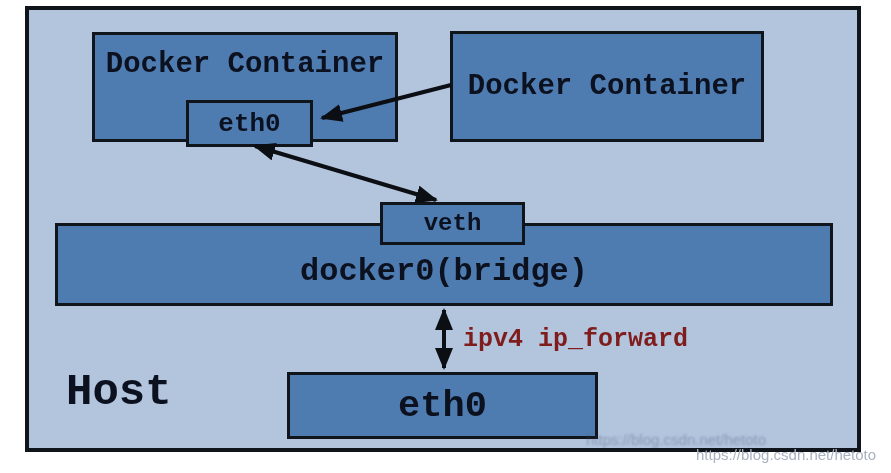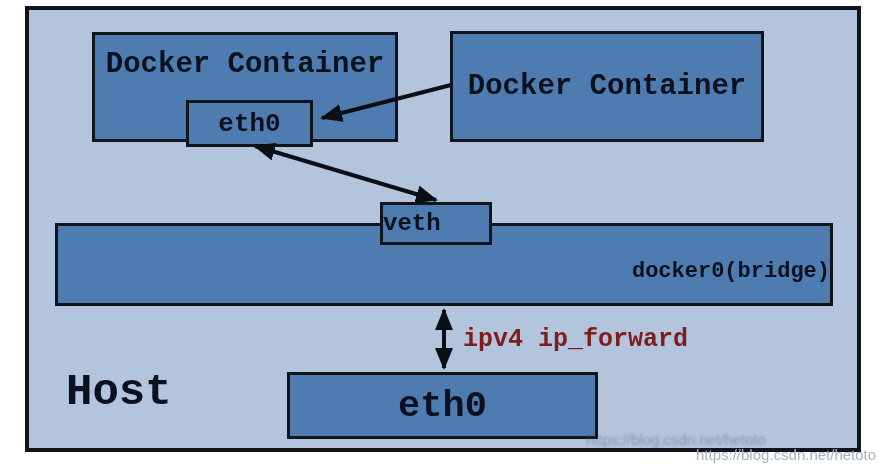--- a/index.html
+++ b/index.html
@@ -43,29 +43,29 @@
     font-size: 26px;
   }
   
   .container2 {
     left: 450px; top: 31px; width: 314px; height: 111px; z-index: 2;
     display: flex; align-items: center; justify-content: center;
     font-size: 29px;
   }
   
   .veth-box {
-    left: 380px; top: 202px; width: 112px; height: 43px; z-index: 4;
-    display: flex; align-items: center; justify-content: flex-start;
+    left: 380px; top: 202px; width: 145px; height: 43px; z-index: 4;
+    display: flex; align-items: center; justify-content: center;
     font-size: 24px;
   }
   
   .docker0 {
     left: 55px; top: 223px; width: 778px; height: 83px; z-index: 3;
-    display: flex; align-items: center; justify-content: flex-end;
-    font-size: 22px; padding-top: 14px;
+    display: flex; align-items: center; justify-content: center;
+    font-size: 32px; padding-top: 14px;
   }
   
   .eth0-bottom {
     left: 287px; top: 372px; width: 311px; height: 67px; z-index: 3;
     display: flex; align-items: center; justify-content: center;
     font-size: 37px;
   }
   .host-label {
     position: absolute;
     left: 66px; top: 367px;

